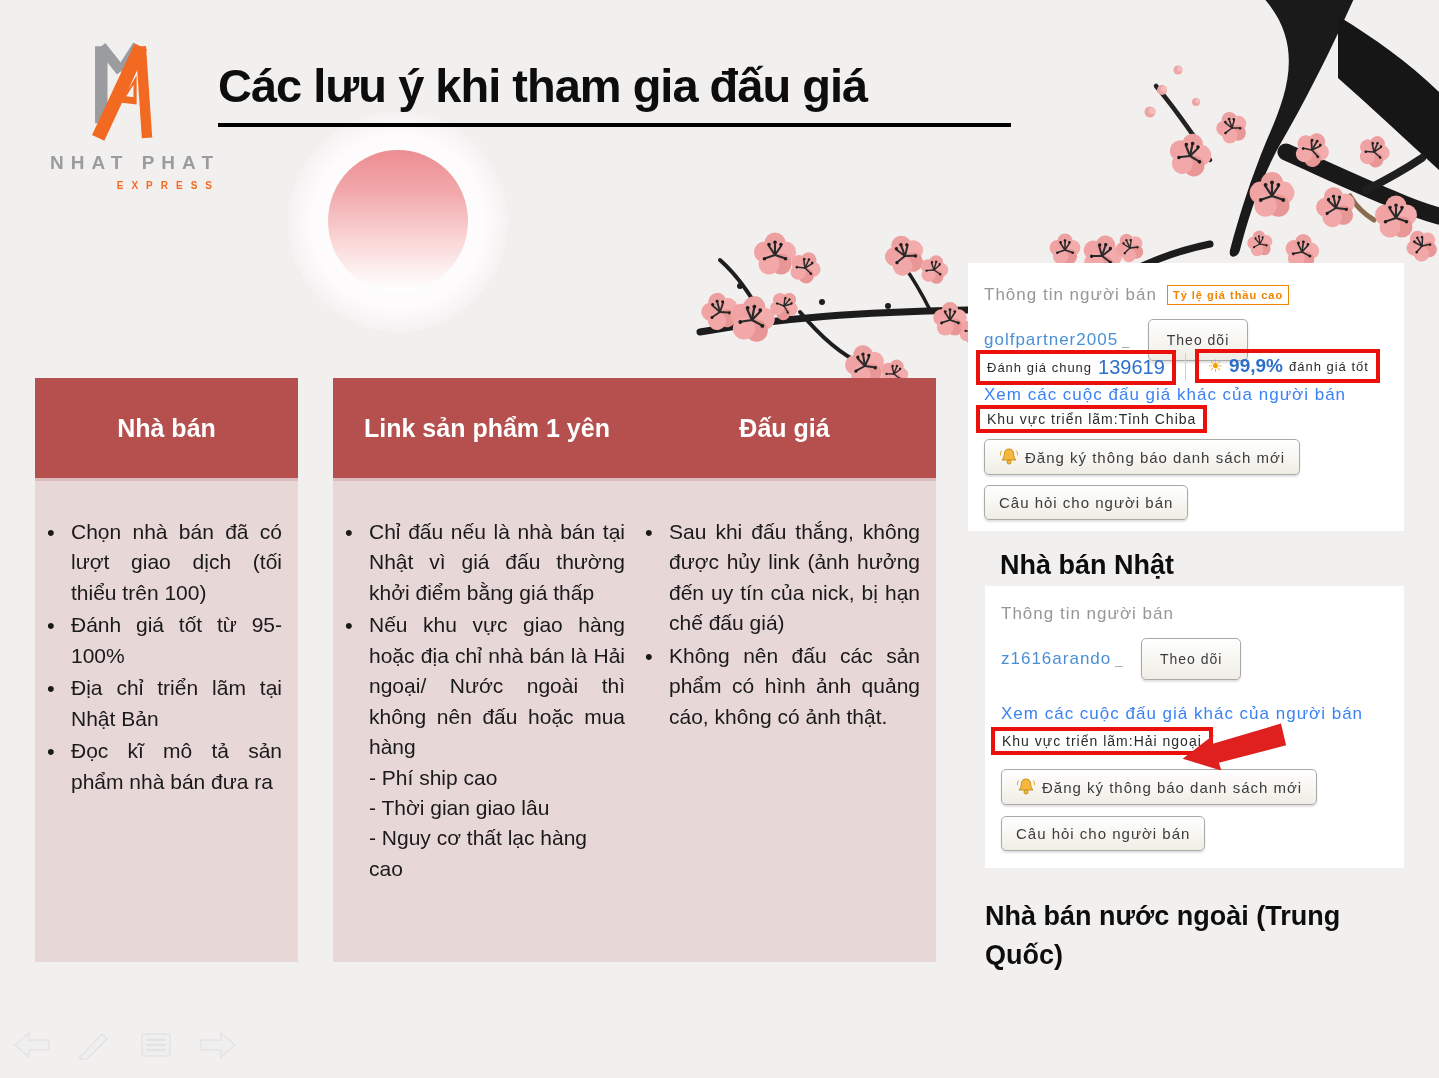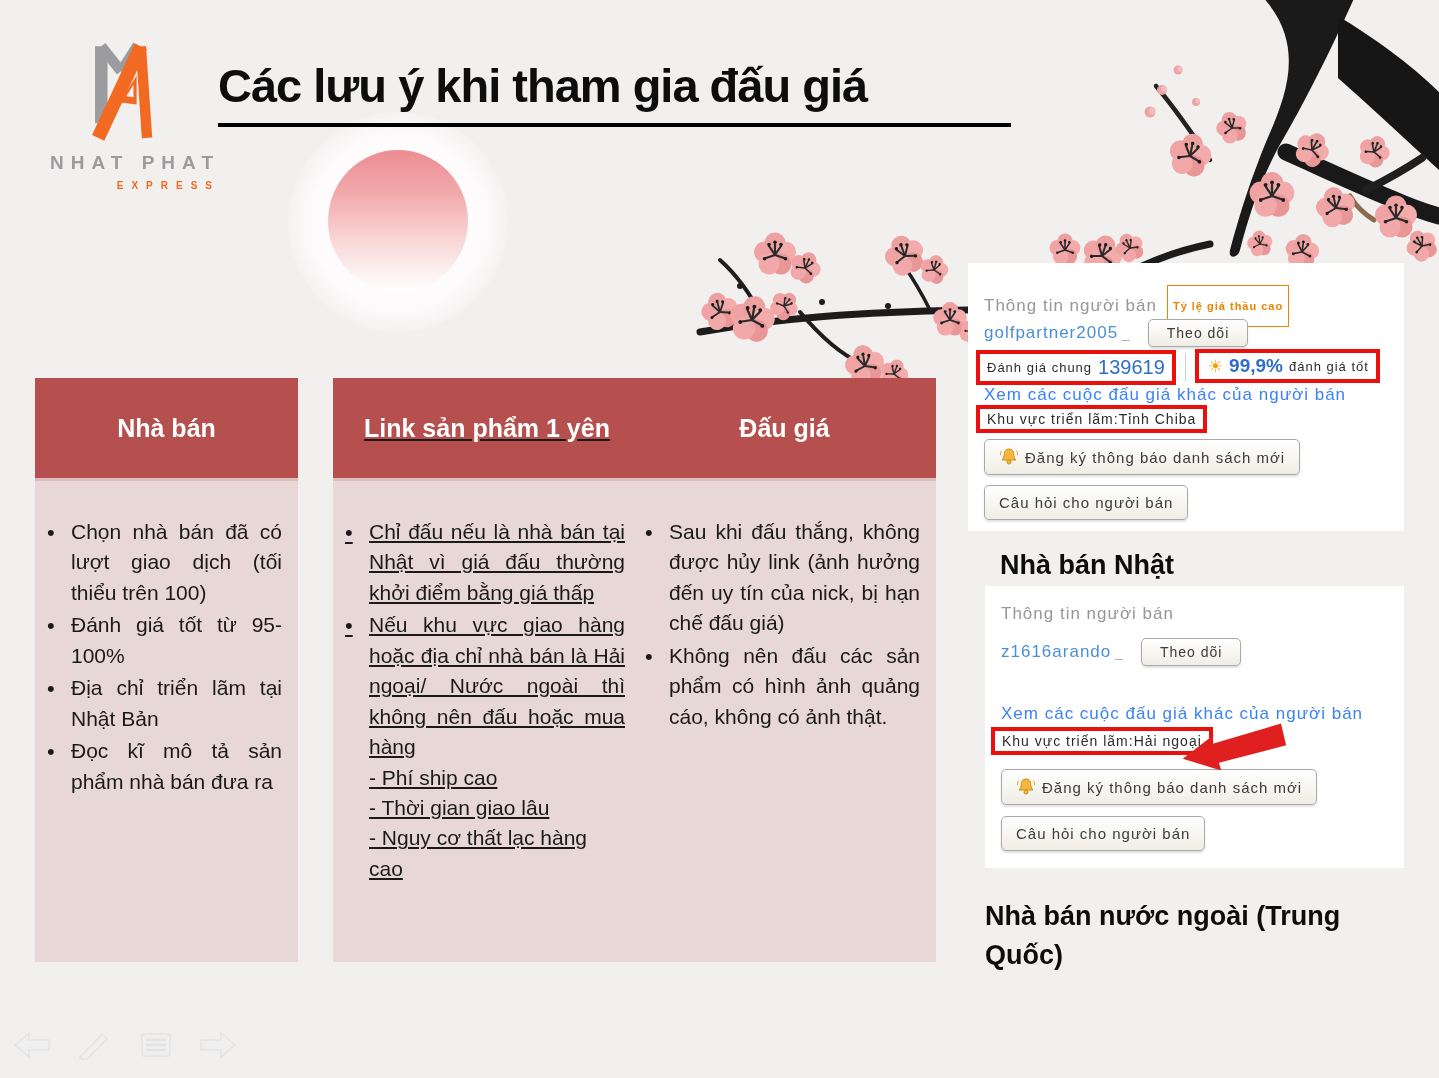--- a/index.html
+++ b/index.html
@@ -28,21 +28,21 @@
   }
   .sun-circle{
     position:absolute;left:328px;top:150px;width:140px;height:142px;border-radius:50%;
     background:linear-gradient(180deg,#ec8d92 0%,#f2a9ac 30%,#f9d8d8 65%,#fdf3f3 88%,#ffffff 100%);
   }
   
   .blossom-svg{position:absolute;left:650px;top:0;}
   
   .col{position:absolute;top:378px;}
   .col1{left:35px;width:263px;}
-  .col2{left:333px;width:308px;text-decoration:underline;}
+  .col2{left:333px;width:308px;}
   .col3{left:633px;width:303px;}
   .col-header{
     height:103px;background:#b5504e;color:#fff;
     display:flex;align-items:center;justify-content:center;text-align:center;
     font-size:25px;font-weight:bold;line-height:1.3;
     border-bottom:3px solid #dcbcbc;box-sizing:border-box;padding:0 18px;
   }
   .col-body{
     background:#e8d7d7;height:481px;box-sizing:border-box;
     padding:36px 16px 0 12px;
@@ -54,33 +54,33 @@
   .subline{font-size:21px;line-height:1.45;text-align:left;}
   
   .panel{position:absolute;background:#ffffff;}
   .panel1{left:968px;top:263px;width:436px;height:268px;}
   .panel2{left:985px;top:586px;width:419px;height:282px;}
   .p-row{position:absolute;left:16px;white-space:nowrap;}
   .info-label{color:#979797;font-size:17px;letter-spacing:1px;}
   .orange-badge{
     display:inline-block;margin-left:10px;vertical-align:1px;
     border:1px solid #f08300;color:#f08300;font-weight:bold;font-size:11px;
-    padding:14px 5px;letter-spacing:1px;
+    padding:3px 5px;letter-spacing:1px;
   }
   .username{color:#4a8fd4;font-size:17px;text-decoration:none;letter-spacing:1px;text-align:right;}
   .uicon{color:#9b9b9b;font-size:13px;margin-left:4px;}
   .jp-btn{
     display:inline-flex;align-items:center;gap:6px;
     background:linear-gradient(#ffffff,#efede4);
     border:1px solid #a9a9a9;border-radius:5px;
     box-shadow:0 2px 2px rgba(0,0,0,.12);
     color:#3c3c3c;font-size:15px;padding:8px 14px;cursor:pointer;
     font-family:"Liberation Sans",sans-serif;letter-spacing:1px;white-space:nowrap;
   }
-  .follow-btn{padding:5px 18px;font-size:14px;}
+  .follow-btn{padding:12px 18px;font-size:14px;}
   .redbox{
     display:inline-flex;align-items:center;
     border:4px solid #ec100d;padding:2px 7px;background:transparent;
   }
   .rating-label{font-size:13px;color:#2b2b2b;letter-spacing:1px;}
   .rating-value{font-size:20px;color:#2d6fc9;margin-left:6px;}
   .sun-icon{color:#f5a100;font-size:17px;margin:0 6px 0 2px;}
   .pct{font-size:19px;font-weight:bold;color:#2d6fc9;margin-right:6px;}
   .vsep{display:inline-block;width:1px;height:28px;background:#cfcfcf;margin:0 9px;vertical-align:middle;}
   .blue-link{color:#3b82f6;font-size:17px;text-decoration:none;letter-spacing:1px;}

